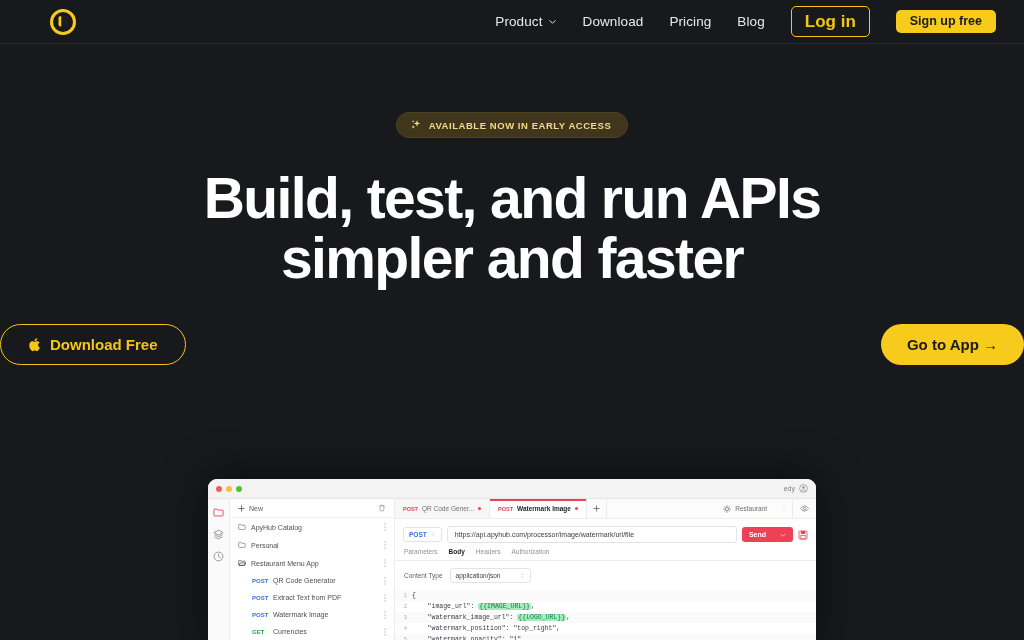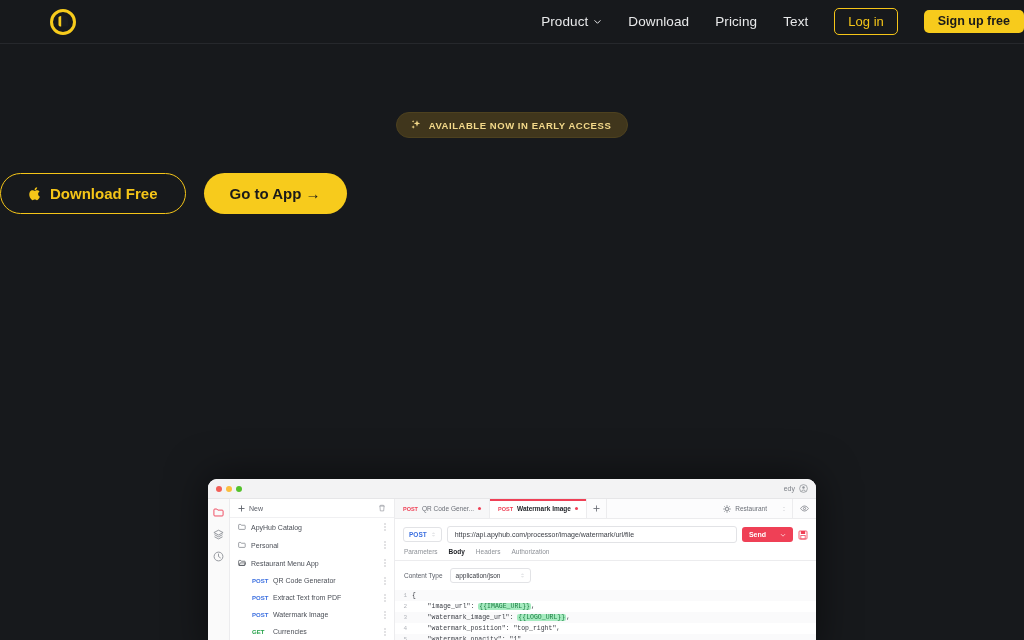--- a/index.html
+++ b/index.html
@@ -14,30 +14,30 @@
   
   .header {
     height:44px; width:100%;
     display:flex; align-items:center;
     border-bottom:1px solid #26282c;
     position:relative;
   }
   .logo-wrap { margin-left:50px; display:flex; align-items:center; }
   .logo { width:26px; height:26px; display:block; }
 
-  .nav { margin-left:auto; display:flex; align-items:center; gap:26px; }
+  .nav { margin-left:auto; margin-right:28px; display:flex; align-items:center; gap:26px; }
   .nav-link {
     color:#e8e9ea; font-size:13.5px; letter-spacing:.1px;
     display:flex; align-items:center; gap:5px; cursor:pointer;
     text-decoration:none;
   }
   .chev { width:9px; height:9px; display:block; }
   .btn-login {
     border:1px solid #f5c518; color:#f5c518; background:transparent;
-    font-size:13px; font-weight:400; padding:6px 13px; border-radius:5px;
+    font-size:17px; font-weight:700; padding:6px 13px; border-radius:5px;
     cursor:pointer; font-family:inherit; line-height:1;
   }
   .btn-signup {
     border:none; background:#f7cb1c; color:#1a1a1a;
     font-size:12.5px; font-weight:700; padding:5px 14px; border-radius:5px;
     cursor:pointer; font-family:inherit; line-height:1;
   }
 
   
   .hero { text-align:center; }
@@ -58,21 +58,21 @@
     margin-top:30px;
     color:#ffffff; font-size:57px; font-weight:700;
     line-height:1.06; letter-spacing:-1.6px;
     max-width:700px; margin-left:auto; margin-right:auto;
   }
   .subtitle {
     margin-top:31px; color:#c9ccd1; font-size:14.5px; letter-spacing:.05px;
   }
 
   .cta-row {
-    margin-top:35px; display:flex; justify-content:flex-start;
+    margin-top:35px; display:flex; justify-content:space-between;
     align-items:center; gap:18px;
   }
   .btn-download {
     display:flex; align-items:center; gap:9px;
     border:1px solid #f5c518; color:#f5c518; background:transparent;
     font-size:15px; font-weight:700; padding:12px 27px; border-radius:999px;
     cursor:pointer; font-family:inherit; line-height:1;
   }
   .apple { width:13px; height:15px; display:block; }
   .btn-goapp {
@@ -236,38 +236,39 @@
         <path d="M2 4 L5 7 L8 4" fill="none" stroke="#e8e9ea" stroke-width="1.1" stroke-linecap="round"></path>
       </svg>
     </a>
     <a class="nav-link">
       <span>Download</span>
     </a>
     <a class="nav-link">
       <span>Pricing</span>
     </a>
     <a class="nav-link">
-      <span>Text</span>
+      <span>Blog</span>
     </a>
     <button class="btn-login">Log in</button>
     <button class="btn-signup">Sign up free</button>
   </div>
 </div>
 
 <div class="hero">
 
   <div class="badge">
     <svg class="sparkle" viewBox="0 0 12 12">
       <path d="M7 1.2 L7.85 3.6 L10.2 4.45 L7.85 5.3 L7 7.7 L6.15 5.3 L3.8 4.45 L6.15 3.6 Z" fill="#f3d98a"></path>
       <path d="M3.2 6.2 L3.7 7.5 L5 8 L3.7 8.5 L3.2 9.8 L2.7 8.5 L1.4 8 L2.7 7.5 Z" fill="#f3d98a"></path>
       <path d="M3.1 1 L3.45 1.95 L4.4 2.3 L3.45 2.65 L3.1 3.6 L2.75 2.65 L1.8 2.3 L2.75 1.95 Z" fill="#f3d98a"></path>
     </svg>
     <span class="badge-text">AVAILABLE NOW IN EARLY ACCESS</span>
   </div>
 
+  <h1 class="headline">Build, test, and run APIs simpler and faster</h1>
 
   <div class="cta-row">
     <button class="btn-download">
       <svg class="apple" viewBox="0 0 13 15">
         <path d="M10.1 8.1c0-1.7 1.35-2.5 1.4-2.55-.77-1.12-1.96-1.27-2.38-1.29-1.01-.1-1.98.6-2.49.6-.51 0-1.31-.58-2.15-.57-1.11.02-2.13.64-2.7 1.63-1.15 2-.29 4.95.83 6.57.55.79 1.2 1.68 2.06 1.65.83-.03 1.14-.53 2.14-.53s1.28.53 2.15.52c.89-.02 1.45-.81 1.99-1.6.63-.92.89-1.81.9-1.85-.02-.01-1.73-.66-1.75-2.58z" fill="#f5c518"></path>
         <path d="M8.5 3.2c.45-.55.76-1.31.67-2.07-.65.03-1.44.44-1.91.98-.42.48-.79 1.25-.69 1.99.73.06 1.47-.37 1.93-.9z" fill="#f5c518"></path>
       </svg>
       <span>Download Free</span>
     </button>
     <button class="btn-goapp">Go to App →</button>

